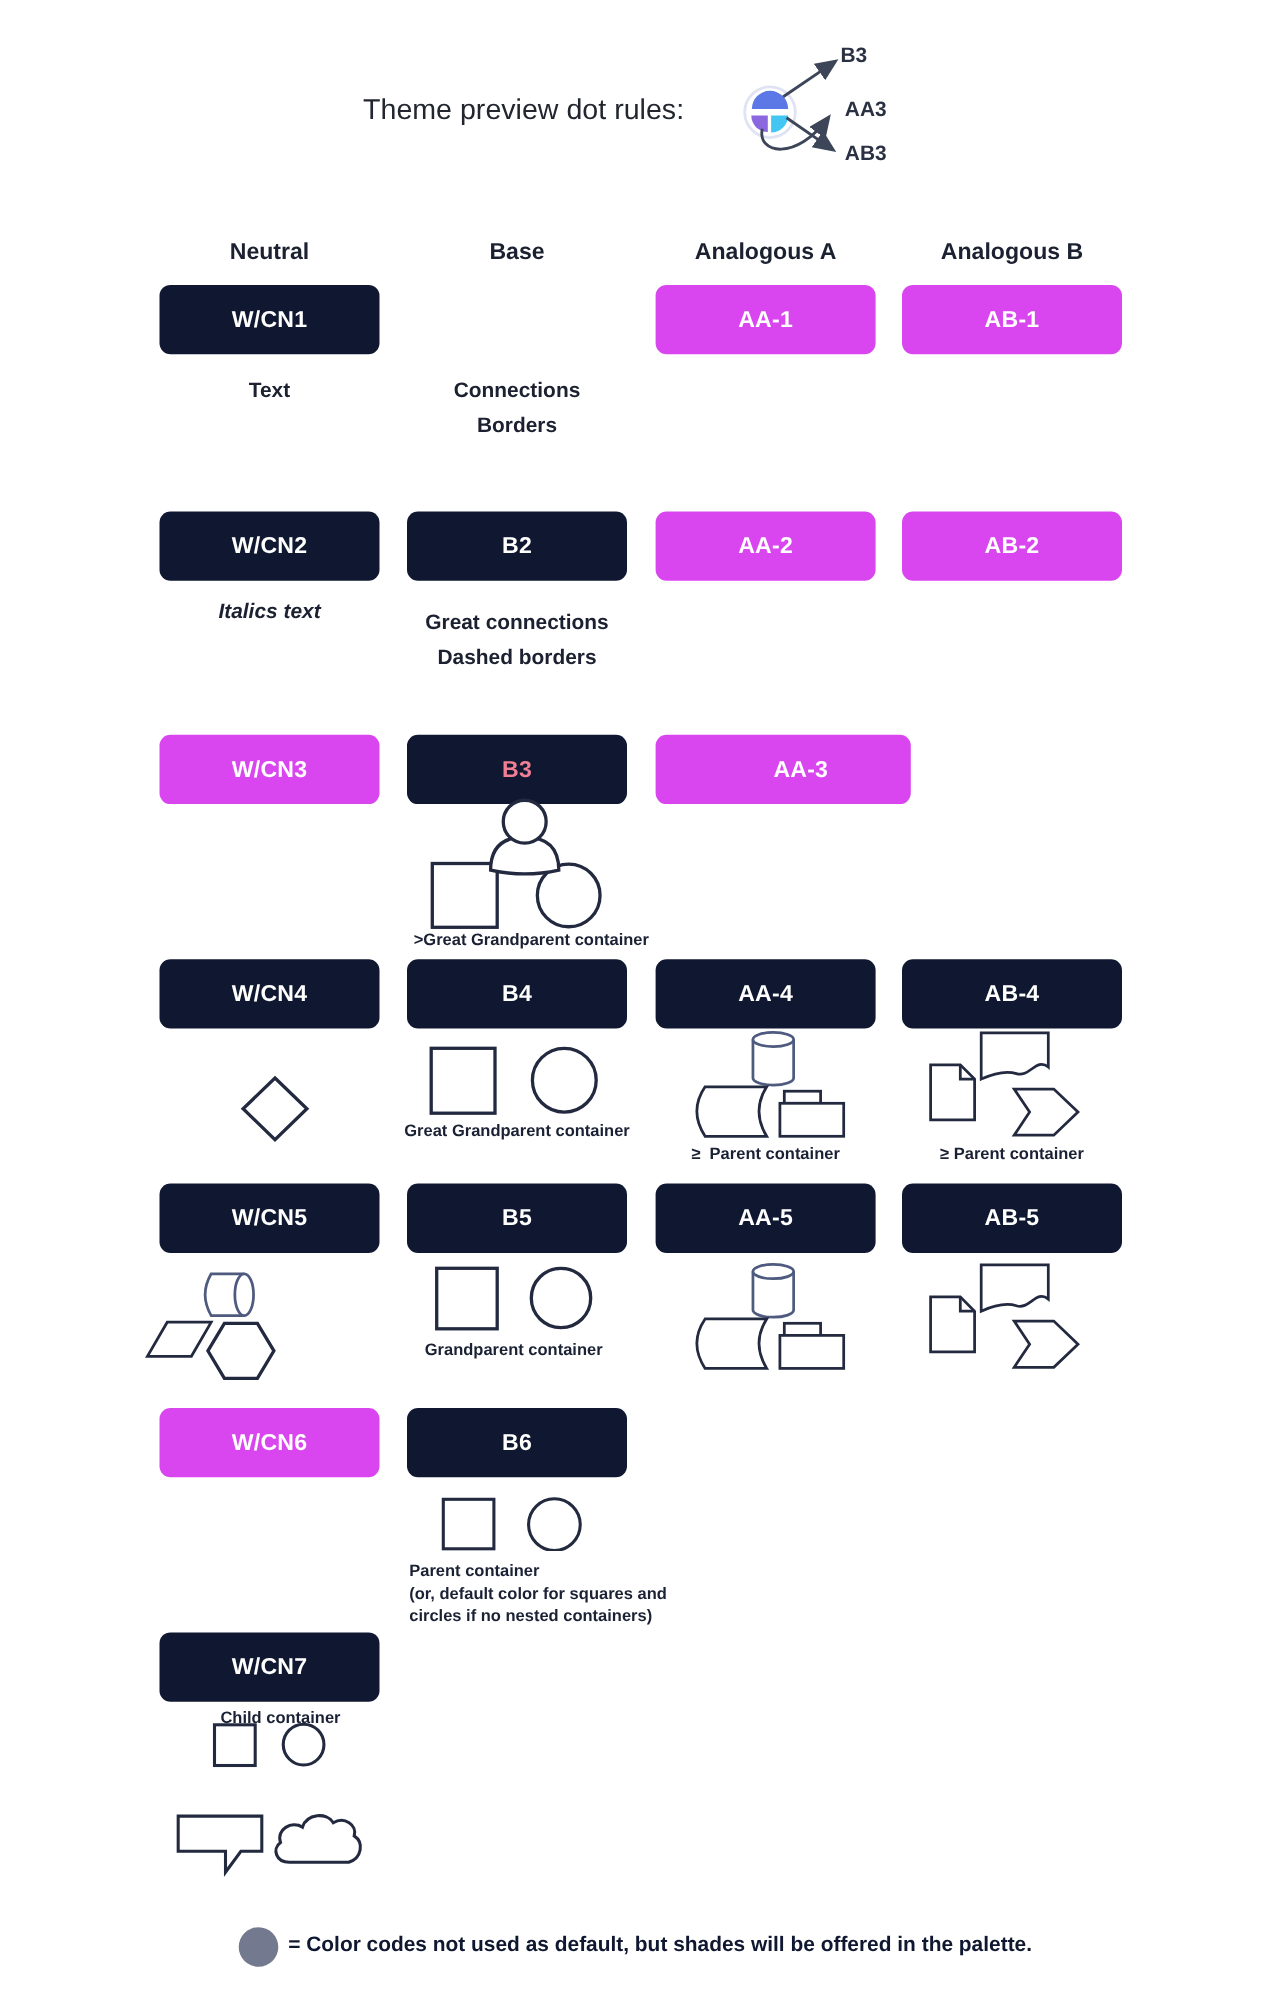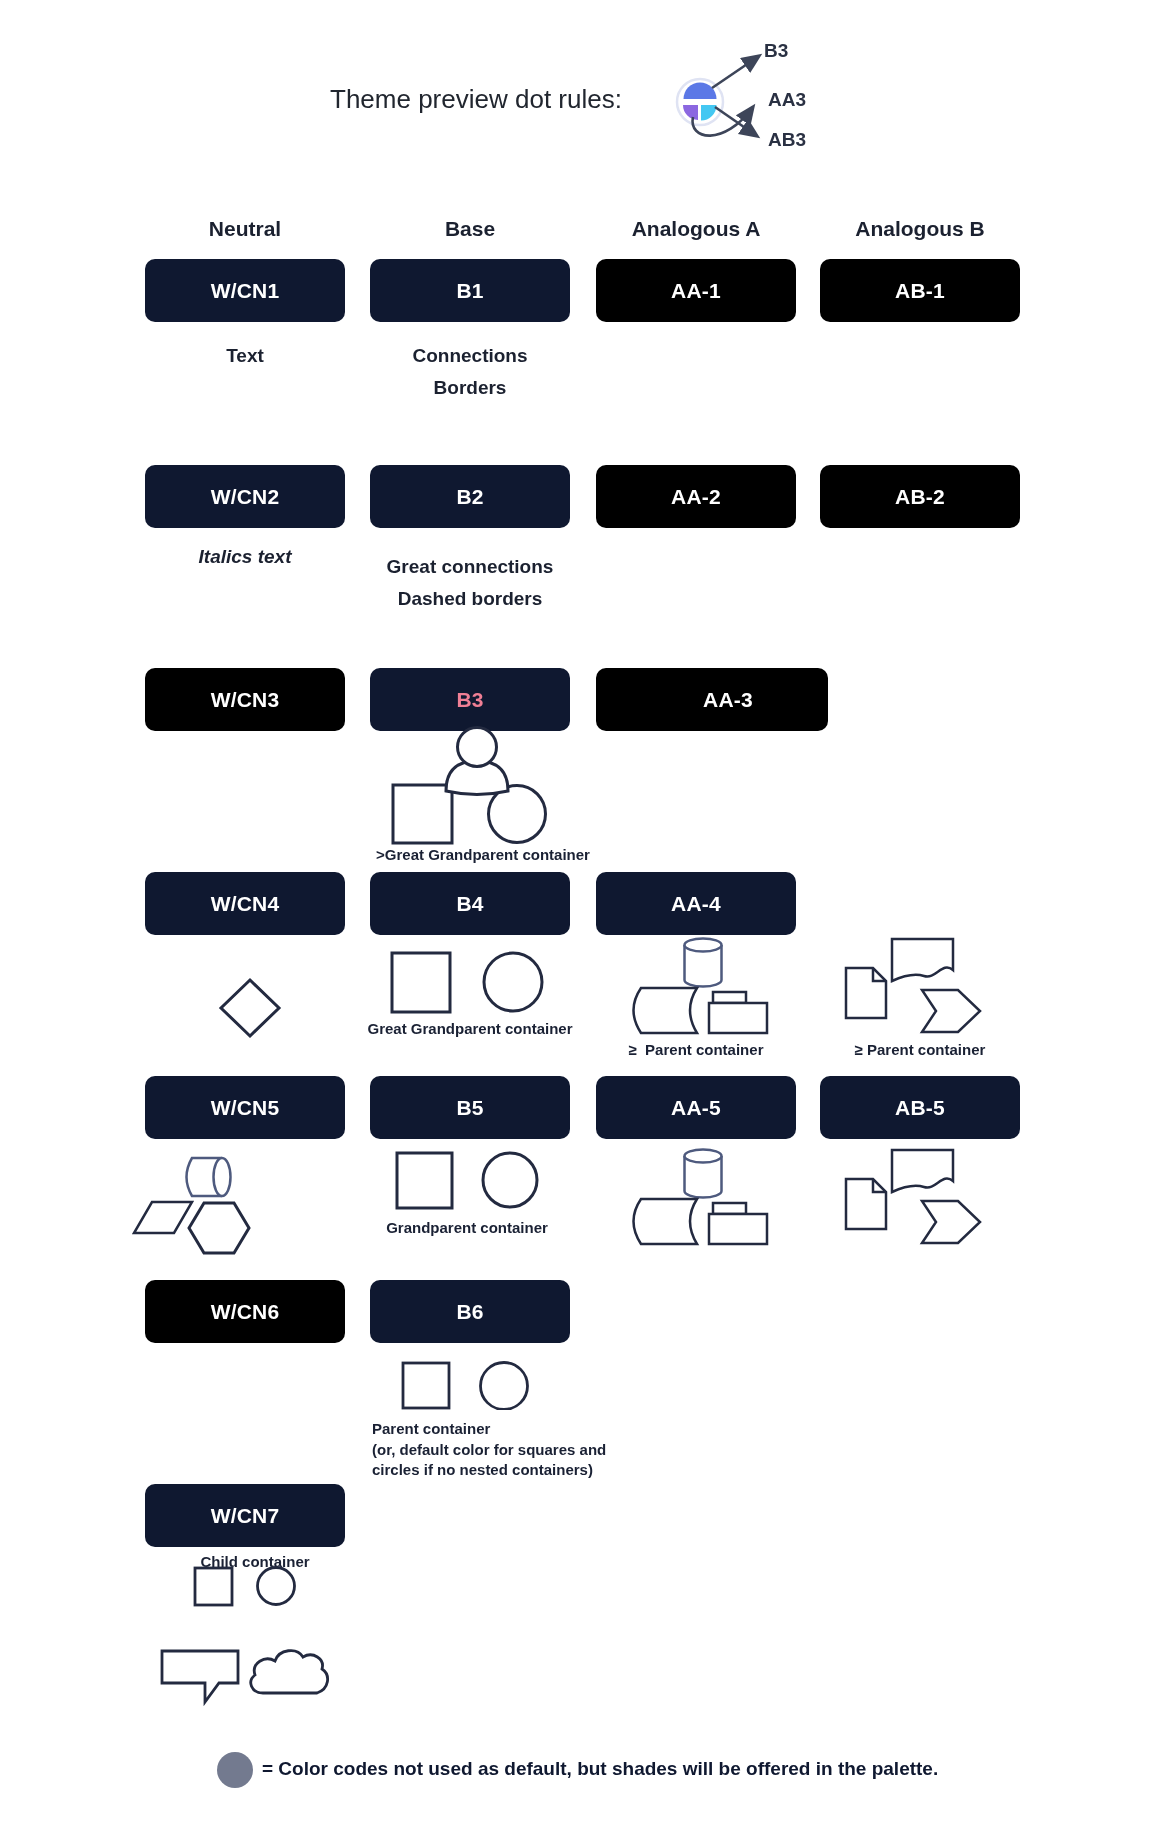--- a/index.html
+++ b/index.html
@@ -11,21 +11,21 @@
   .title{
     font-size:26px;font-weight:400;color:#21262f;width:330px;
   }
   .dot-label{font-size:19px;font-weight:600;color:#2a3143;}
   .colhead{width:200px;text-align:center;font-size:21px;font-weight:700;color:#1b2130;}
   .sw{
     width:200px;height:63px;border-radius:10px;display:flex;align-items:center;justify-content:center;
     font-size:21px;font-weight:700;color:#ffffff;letter-spacing:.2px;
   }
   .sw.dark{background:#0f1830;}
-  .sw.gray{background:#000000;}
+  .sw.gray{background:#d946ef;}
   .sw.pink-text{color:#f07f95;}
   .note{font-weight:700;color:#1b2130;white-space:pre;}
   .note.big{font-size:19px;line-height:20px;}
   .note.small{font-size:15px;line-height:20px;color:#1a2134;}
   .center{text-align:center;}
   .italic{font-style:italic;font-weight:600;}
   .legend-dot{width:36px;height:36px;border-radius:50%;background:#737a8f;}
   .legend-text{font-size:19px;font-weight:700;color:#0f1830;}
   svg{display:block;}
 </style>
@@ -56,21 +56,20 @@
   <div class="abs dot-label" style="left:764px;top:40px;">B3</div>
   <div class="abs dot-label" style="left:768px;top:89px;">AA3</div>
   <div class="abs dot-label" style="left:768px;top:129px;">AB3</div>
 
   <div class="abs colhead" style="left:145px;top:217px;">Neutral</div>
   <div class="abs colhead" style="left:370px;top:217px;">Base</div>
   <div class="abs colhead" style="left:596px;top:217px;">Analogous A</div>
   <div class="abs colhead" style="left:820px;top:217px;">Analogous B</div>
 
   <div class="abs sw dark" style="left:145px;top:259px;">W/CN1</div>
-  <div class="abs sw dark" style="left:370px;top:259px;">B1</div>
   <div class="abs sw gray" style="left:596px;top:259px;">AA-1</div>
   <div class="abs sw gray" style="left:820px;top:259px;">AB-1</div>
 
   <div class="abs note big center" style="left:145px;top:346px;width:200px;">Text</div>
   <div class="abs note big center" style="left:370px;top:346px;width:200px;">Connections</div>
   <div class="abs note big center" style="left:370px;top:378px;width:200px;">Borders</div>
 
   <div class="abs sw dark" style="left:145px;top:465px;">W/CN2</div>
   <div class="abs sw dark" style="left:370px;top:465px;">B2</div>
   <div class="abs sw gray" style="left:596px;top:465px;">AA-2</div>
@@ -88,20 +87,21 @@
     <rect x="13" y="62" width="59" height="58" fill="#fff" stroke="#232a40" stroke-width="3"></rect>
     <circle cx="137" cy="91" r="28.5" fill="#fff" stroke="#232a40" stroke-width="3"></circle>
     <path d="M 66 68 C 66 46 78 38 97 38 C 116 38 128 46 128 68 Q 97 75 66 68 Z" fill="#fff" stroke="#232a40" stroke-width="3"></path>
     <circle cx="97" cy="24" r="19.5" fill="#fff" stroke="#232a40" stroke-width="3"></circle>
   </svg>
   <div class="abs note small center" style="left:368px;top:845px;width:230px;">&gt;Great Grandparent container</div>
 
   <div class="abs sw dark" style="left:145px;top:872px;">W/CN4</div>
   <div class="abs sw dark" style="left:370px;top:872px;">B4</div>
   <div class="abs sw dark" style="left:596px;top:872px;">AA-4</div>
+  <div class="abs sw dark" style="left:820px;top:872px;">AB-4</div>
 
   <svg class="abs" style="left:215px;top:975px;" width="70" height="66" viewBox="0 0 70 66">
     <path d="M 35 5 L 64 33 L 35 61 L 6 33 Z" fill="#fff" stroke="#232a40" stroke-width="3"></path>
   </svg>
 
   <svg class="abs" style="left:380px;top:945px;" width="180" height="70" viewBox="0 0 180 70">
     <rect x="12" y="8" width="58" height="59" fill="#fff" stroke="#232a40" stroke-width="3"></rect>
     <circle cx="133" cy="37" r="29" fill="#fff" stroke="#232a40" stroke-width="3"></circle>
   </svg>
   <div class="abs note small center" style="left:360px;top:1019px;width:220px;">Great Grandparent container</div>

